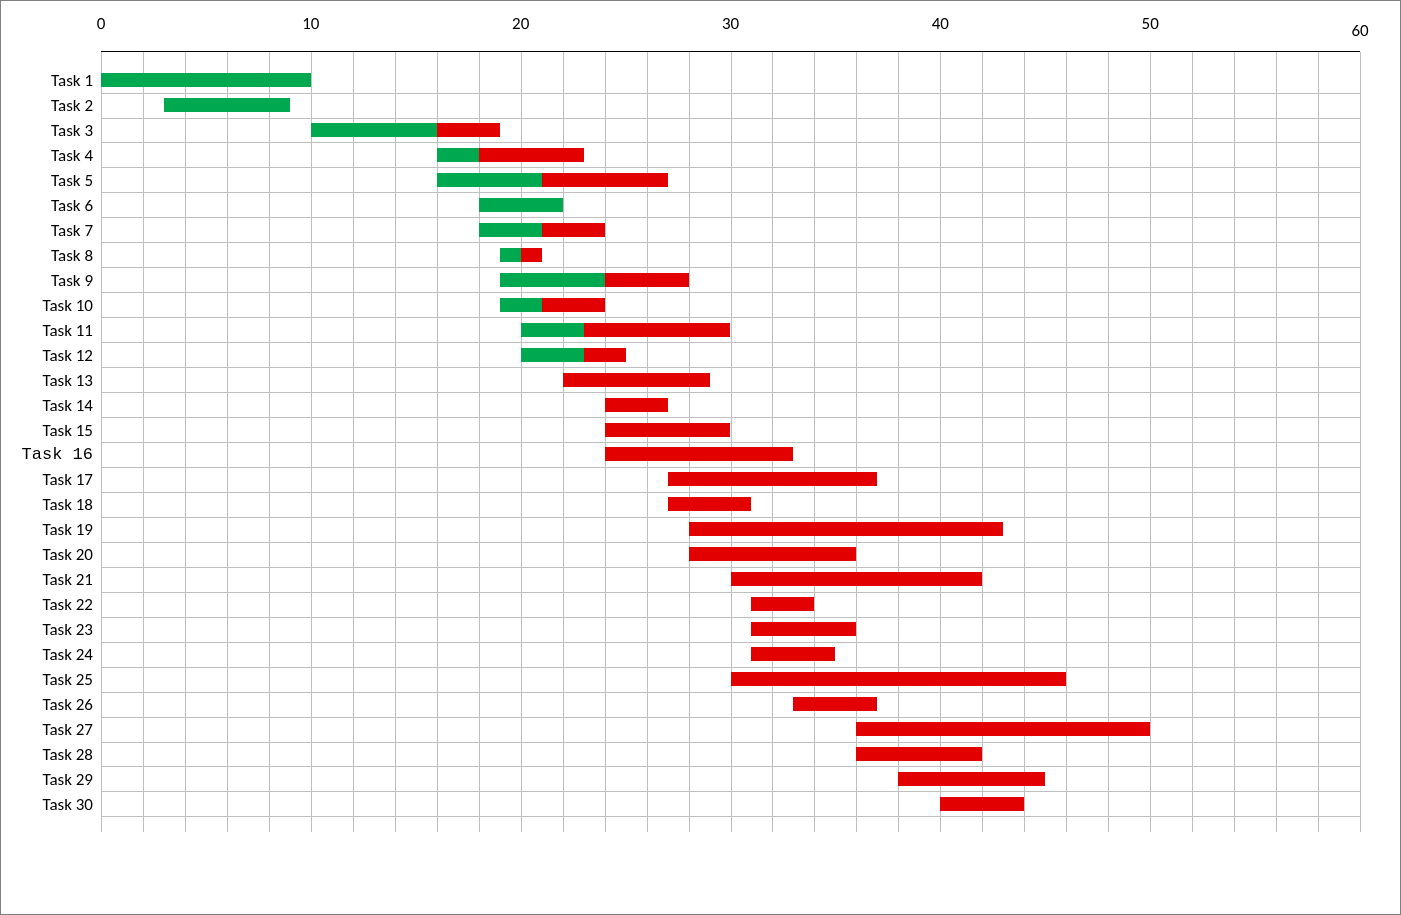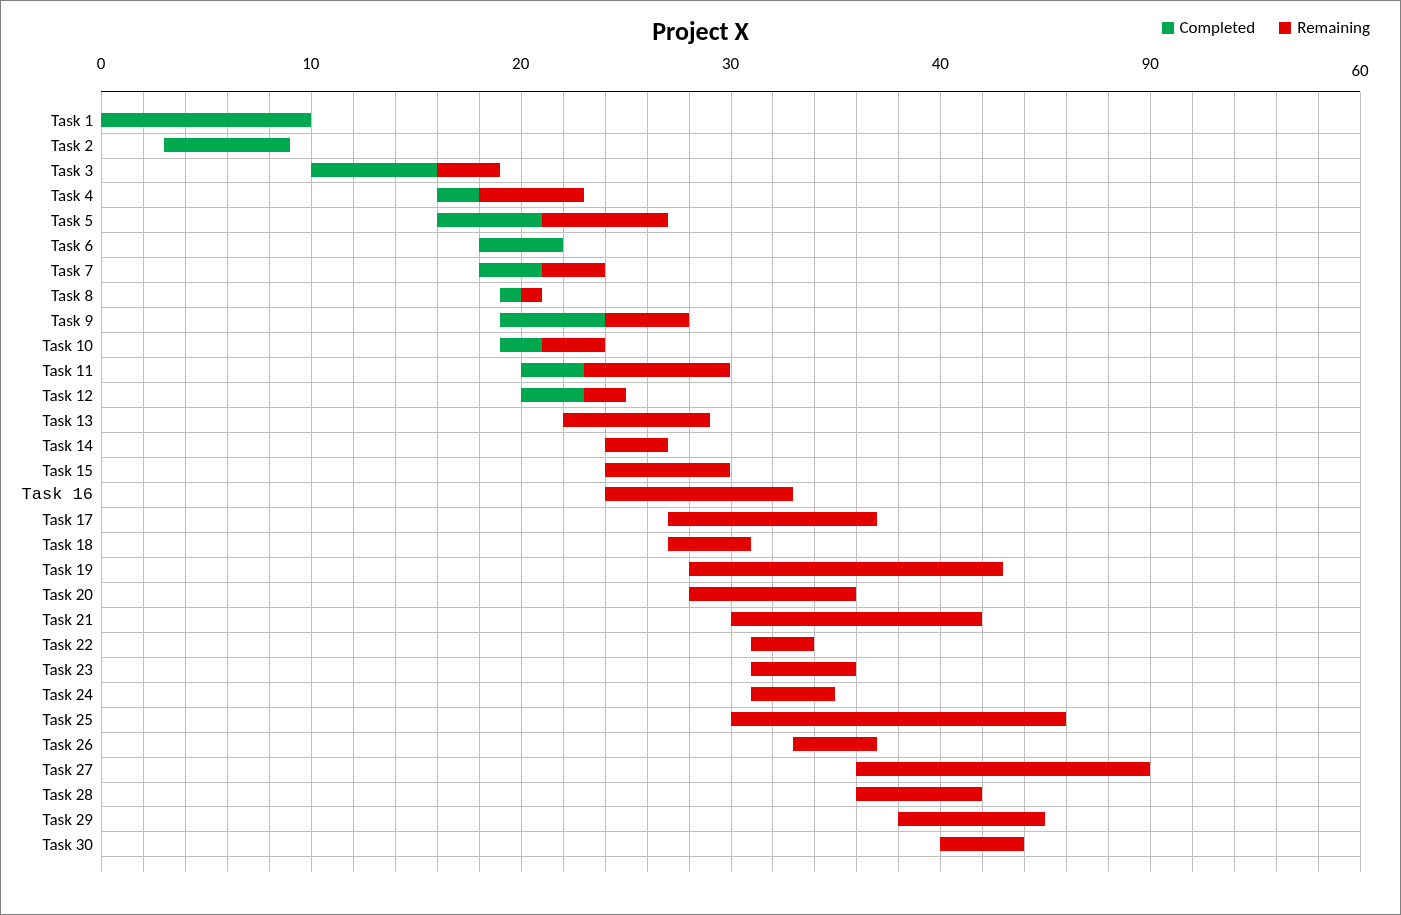--- a/index.html
+++ b/index.html
@@ -98,42 +98,29 @@
     position: absolute;
     top: 50%;
     transform: translateY(-50%);
     height: 14px;
   }
 </style>
 </head>
 <body>
 
 <div class="chart-frame">
-  <div class="title-row">
-    <div class="chart-title">Project X</div>
-    <div class="legend">
-      <div class="legend-item">
-        <span class="swatch" id="sw-completed" style="background: rgb(0, 168, 79);"></span>
-        <span>Completed</span>
-      </div>
-      <div class="legend-item">
-        <span class="swatch" id="sw-remaining" style="background: rgb(227, 0, 0);"></span>
-        <span>Remaining</span>
-      </div>
-    </div>
-  </div>
 
   <div class="plot-wrap">
     <div class="x-axis" id="x-axis">
         <div class="x-tick-label" style="left: 0%;">0</div>
         <div class="x-tick-label" style="left: 16.6667%;">10</div>
         <div class="x-tick-label" style="left: 33.3333%;">20</div>
         <div class="x-tick-label" style="left: 50%;">30</div>
         <div class="x-tick-label" style="left: 66.6667%;">40</div>
-        <div class="x-tick-label" style="left: 83.3333%;">90</div>
+        <div class="x-tick-label" style="left: 83.3333%;">50</div>
         <div class="x-tick-label" style="left: 100%; margin-top: 7px;">60</div>
       </div>
     <div class="plot-area" id="plot-area">
         <div class="vgrid" style="left: 0%;"></div>
         <div class="vgrid" style="left: 3.33333%;"></div>
         <div class="vgrid" style="left: 6.66667%;"></div>
         <div class="vgrid" style="left: 10%;"></div>
         <div class="vgrid" style="left: 13.3333%;"></div>
         <div class="vgrid" style="left: 16.6667%;"></div>
         <div class="vgrid" style="left: 20%;"></div>

